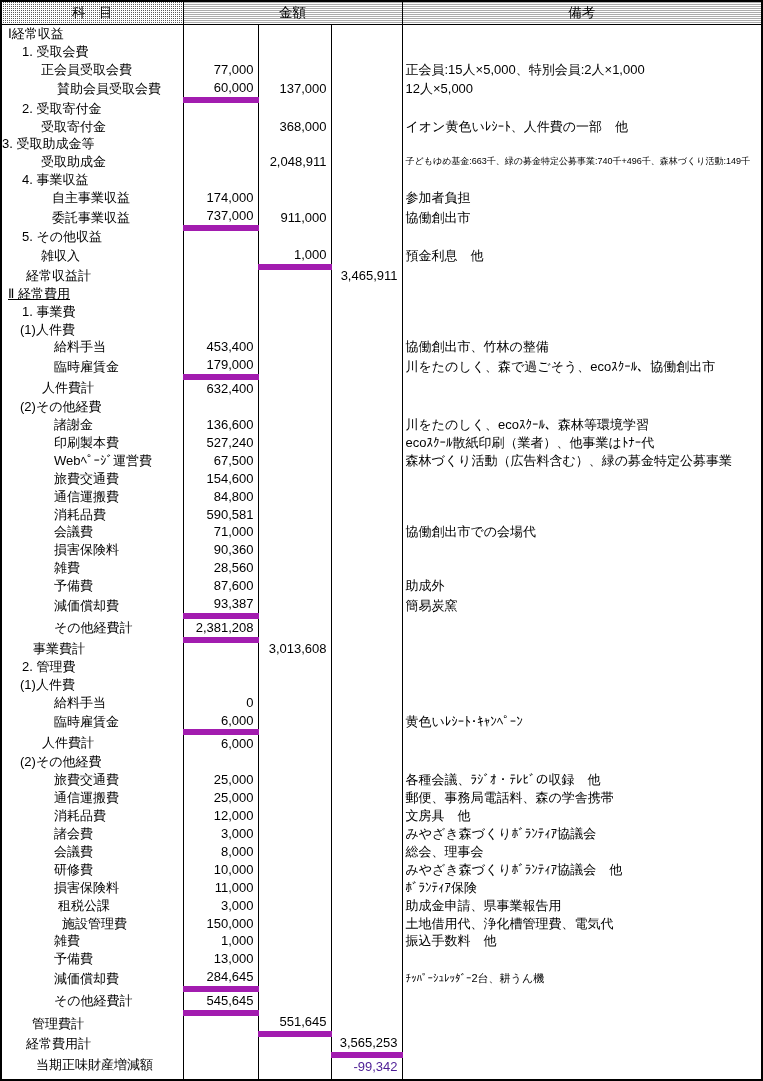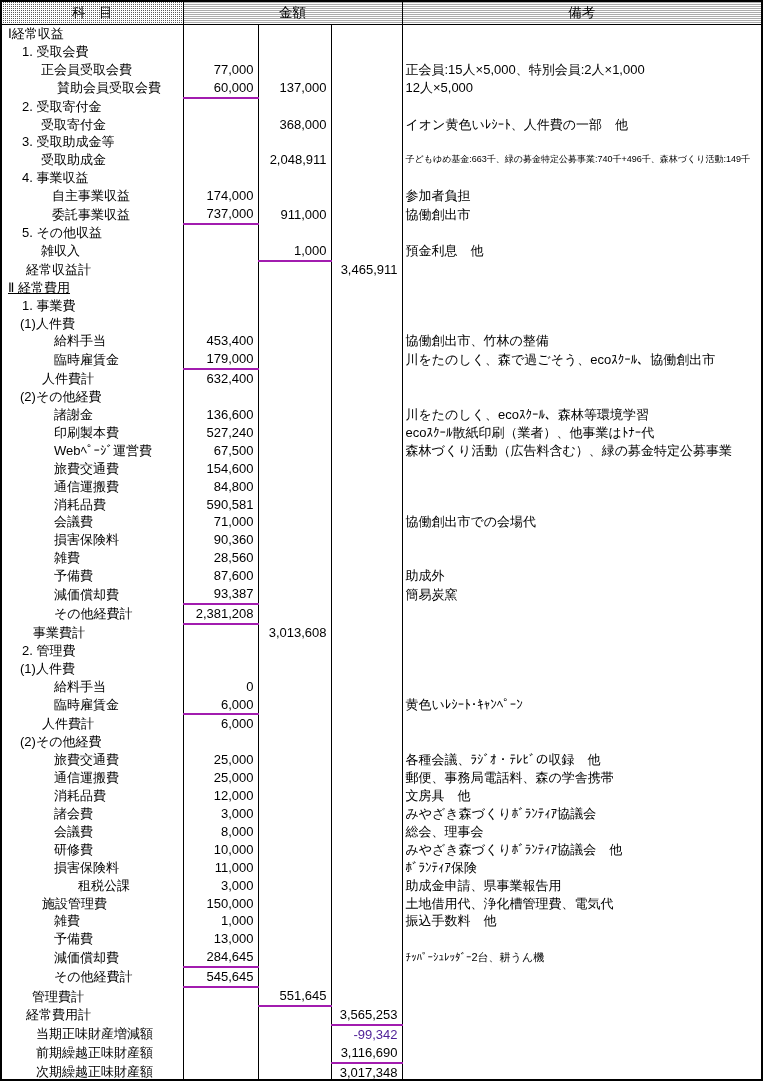--- a/index.html
+++ b/index.html
@@ -22,21 +22,21 @@
   thead th.bl{border-left:1px solid #000;}
   tbody td{
     box-sizing:border-box;height:17.9px;line-height:17.9px;
     font-size:13px;padding:0;white-space:nowrap;overflow:visible;
   }
   td.label{text-align:left;overflow:hidden;}
   td.a1,td.a2,td.a3{text-align:right;padding-right:4px;border-left:1px solid #000;font-size:13px;}
   td.remark{border-left:1px solid #000;padding-left:3px;text-align:left;}
   td.remark.small{font-size:9px;}
   td.remark.mid{font-size:11px;}
-  td.ul{border-bottom:2px solid #a21caf;}
+  td.ul{border-bottom:6px solid #a21caf;}
 </style>
 </head>
 <body>
 
 <div class="sheet">
   <table>
     <colgroup>
       <col class="c-label">
         <col class="c-a1">
         <col class="c-a2">
@@ -87,21 +87,21 @@
           <td class="remark"></td>
         </tr>
         <tr>
           <td class="label" style="padding-left: 39px;">受取寄付金</td>
           <td class="a1"></td>
           <td class="a2">368,000</td>
           <td class="a3"></td>
           <td class="remark">イオン黄色いﾚｼｰﾄ、人件費の一部　他</td>
         </tr>
         <tr>
-          <td class="label" style="padding-left: 20px;">3. 受取助成金等</td>
+          <td class="label" style="">3. 受取助成金等</td>
           <td class="a1"></td>
           <td class="a2"></td>
           <td class="a3"></td>
           <td class="remark"></td>
         </tr>
         <tr>
           <td class="label" style="padding-left: 39px;">受取助成金</td>
           <td class="a1"></td>
           <td class="a2">2,048,911</td>
           <td class="a3"></td>
@@ -374,28 +374,28 @@
           <td class="remark">みやざき森づくりﾎﾞﾗﾝﾃｨｱ協議会　他</td>
         </tr>
         <tr>
           <td class="label" style="padding-left: 52px;">損害保険料</td>
           <td class="a1">11,000</td>
           <td class="a2"></td>
           <td class="a3"></td>
           <td class="remark">ﾎﾞﾗﾝﾃｨｱ保険</td>
         </tr>
         <tr>
-          <td class="label" style="padding-left: 76px; margin-left: 16px;">租税公課</td>
+          <td class="label" style="padding-left: 56px; margin-left: 16px;">租税公課</td>
           <td class="a1">3,000</td>
           <td class="a2"></td>
           <td class="a3"></td>
           <td class="remark">助成金申請、県事業報告用</td>
         </tr>
         <tr>
-          <td class="label" style="padding-left: 40px;">施設管理費</td>
+          <td class="label" style="padding-left: 60px;">施設管理費</td>
           <td class="a1">150,000</td>
           <td class="a2"></td>
           <td class="a3"></td>
           <td class="remark">土地借用代、浄化槽管理費、電気代</td>
         </tr>
         <tr>
           <td class="label" style="padding-left: 52px;">雑費</td>
           <td class="a1">1,000</td>
           <td class="a2"></td>
           <td class="a3"></td>

